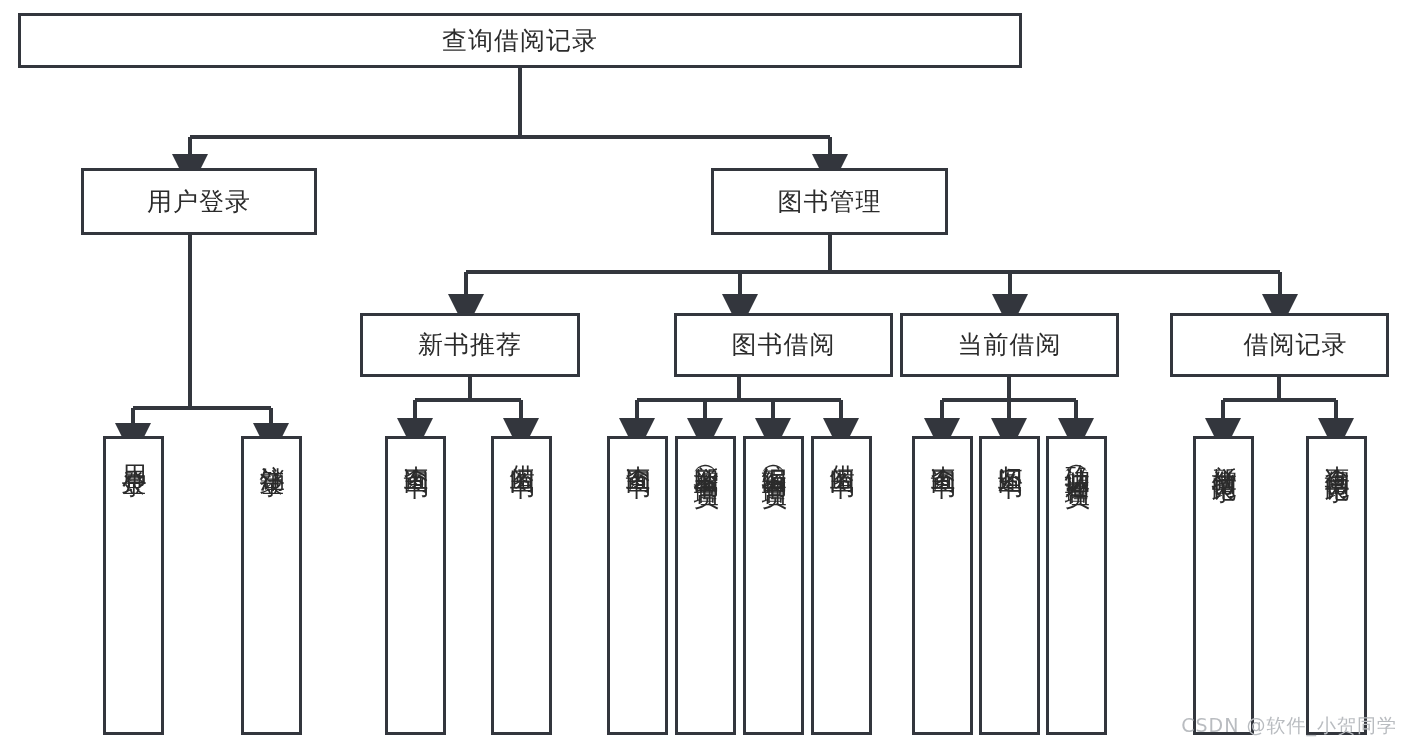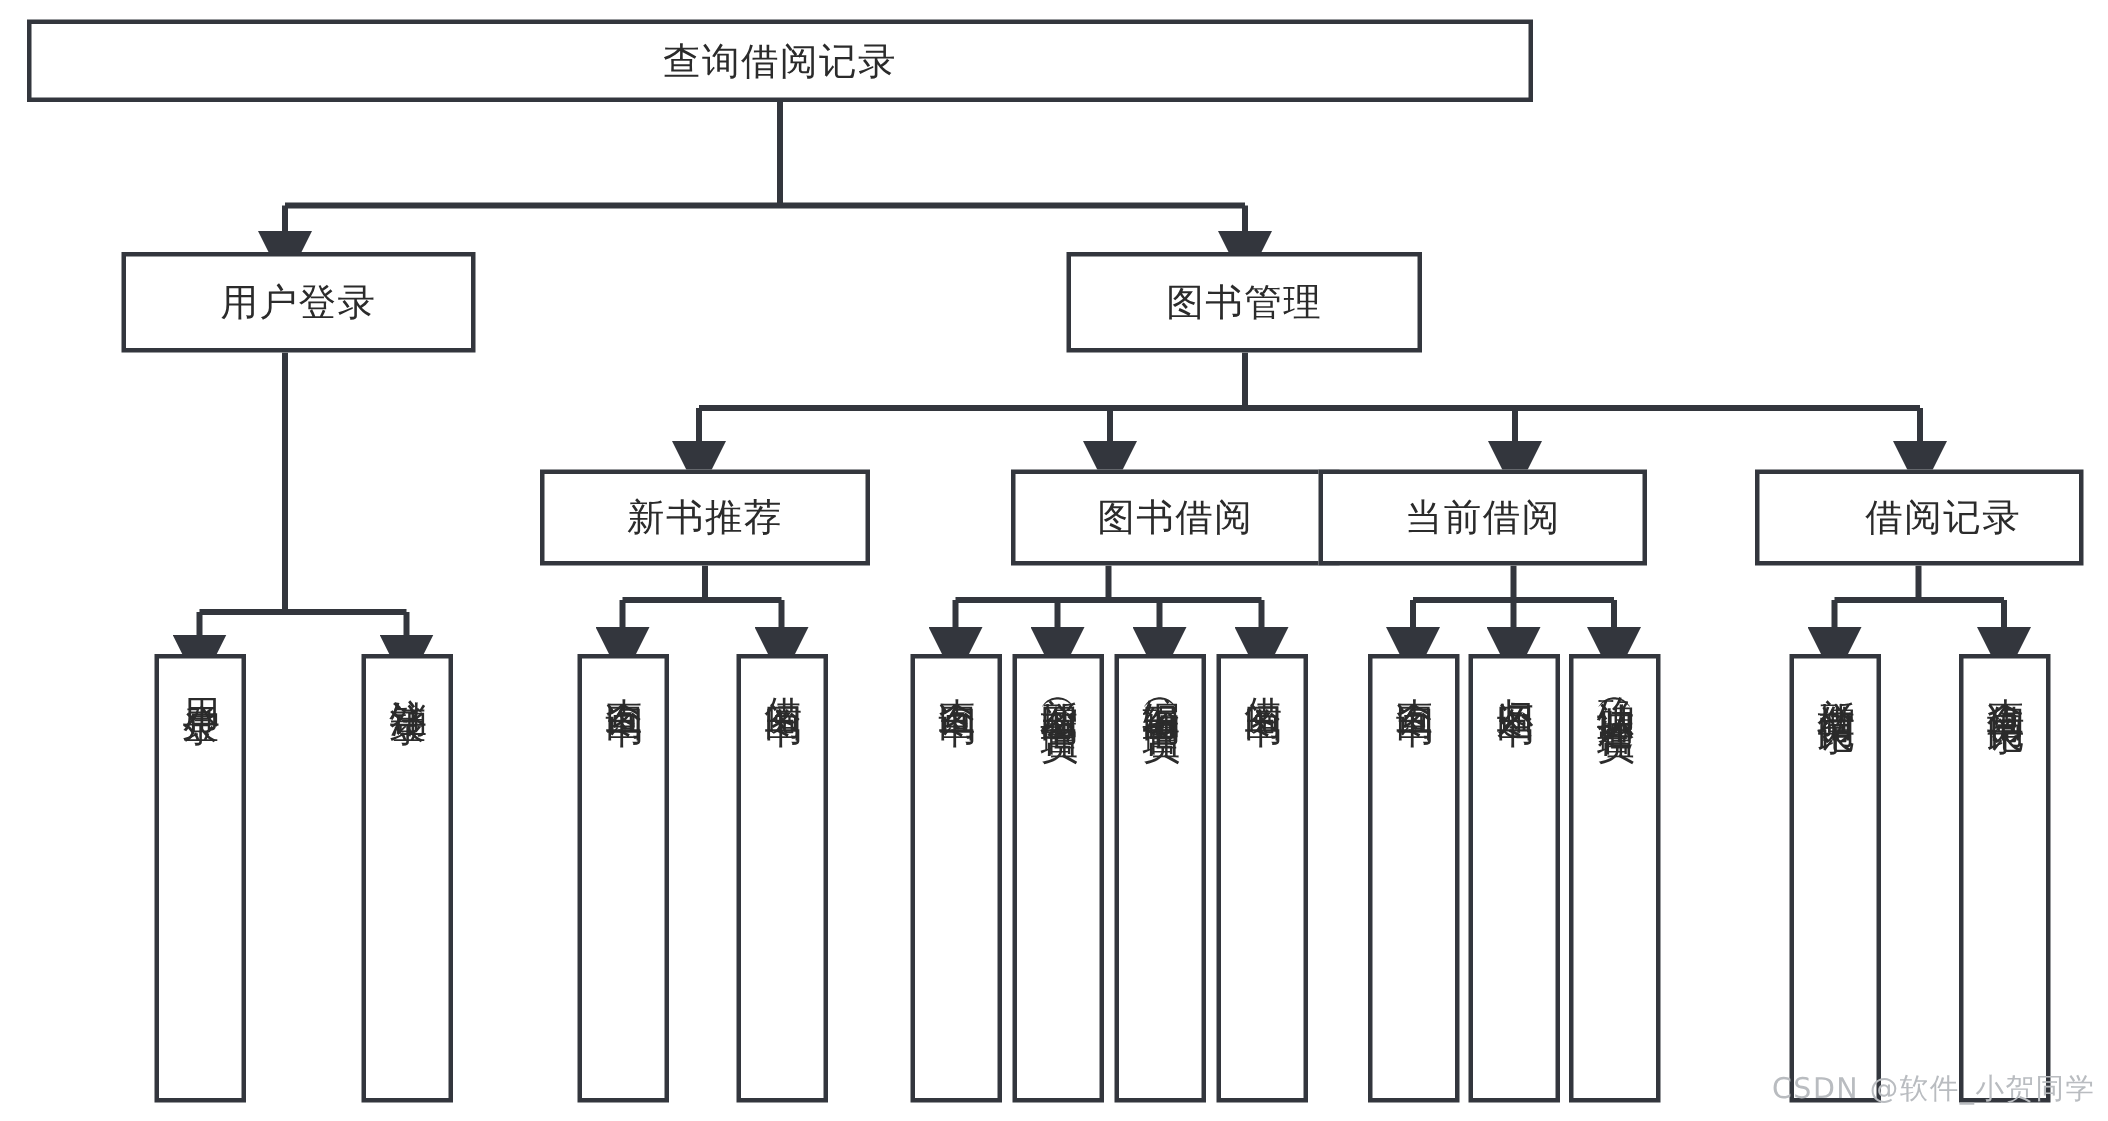--- a/index.html
+++ b/index.html
@@ -141,21 +141,21 @@
   <div class="node horiz" style="left:360px; top:313px; width:220px; height:64px;">
     <span class="label">新书推荐</span>
   </div>
 
   <div class="node horiz" style="left:711px; top:168px; width:237px; height:67px;">
     <span class="label">图书管理</span>
   </div>
   <div class="node horiz" style="left:630px; top:313px; width:219px; height:64px;margin-left:44px;">
     <span class="label">图书借阅</span>
   </div>
-  <div class="node horiz" style="left:879px; top:313px; width:219px; height:64px;">
+  <div class="node horiz" style="left:900px; top:313px; width:219px; height:64px;">
     <span class="label">当前借阅</span>
   </div>
   <div class="node horiz" style="left:1170px; top:313px; width:219px; height:64px;padding-left:32px;">
     <span class="label">借阅记录</span>
   </div>
 
   <div class="node leaf" style="left:103px; top:436px; width:61px; height:299px;">
     <span class="label">用户登录</span>
   </div>
   <div class="node leaf" style="left:241px; top:436px; width:61px; height:299px;">

